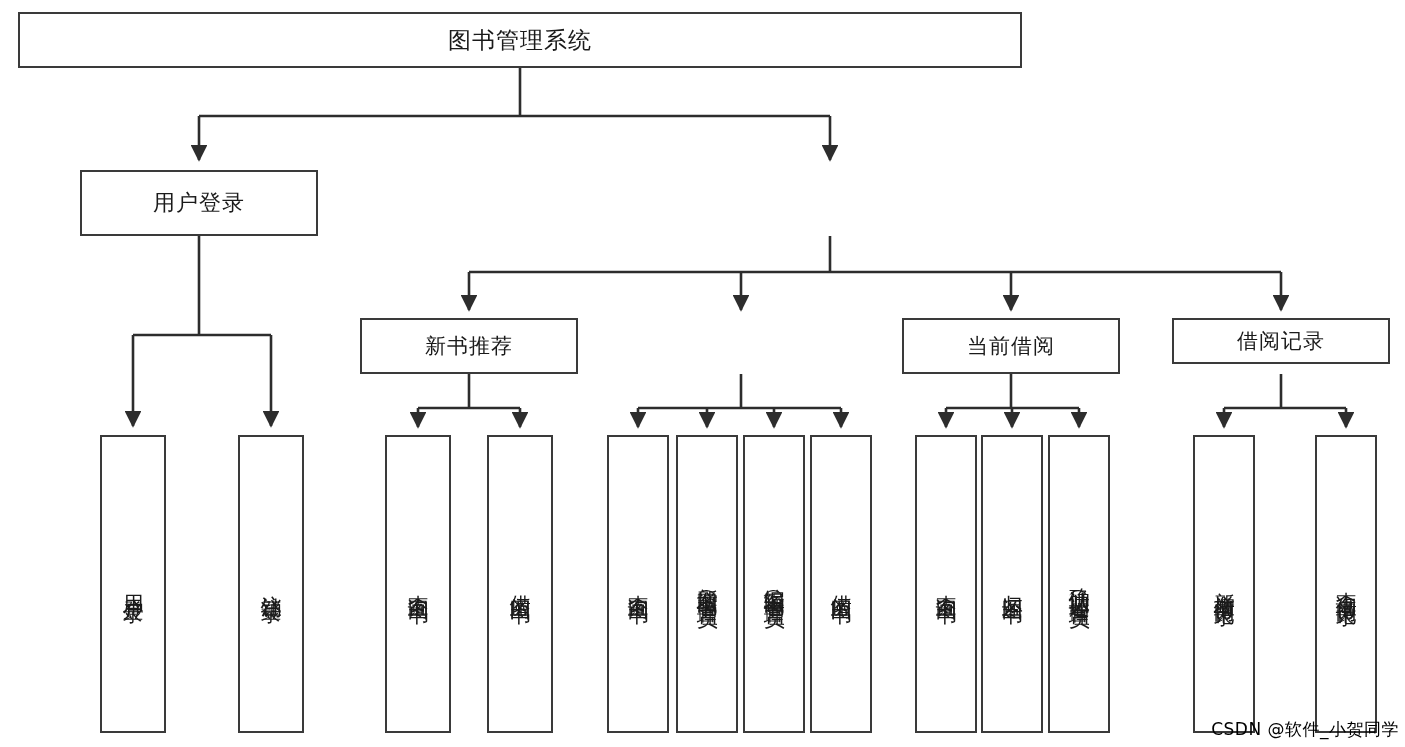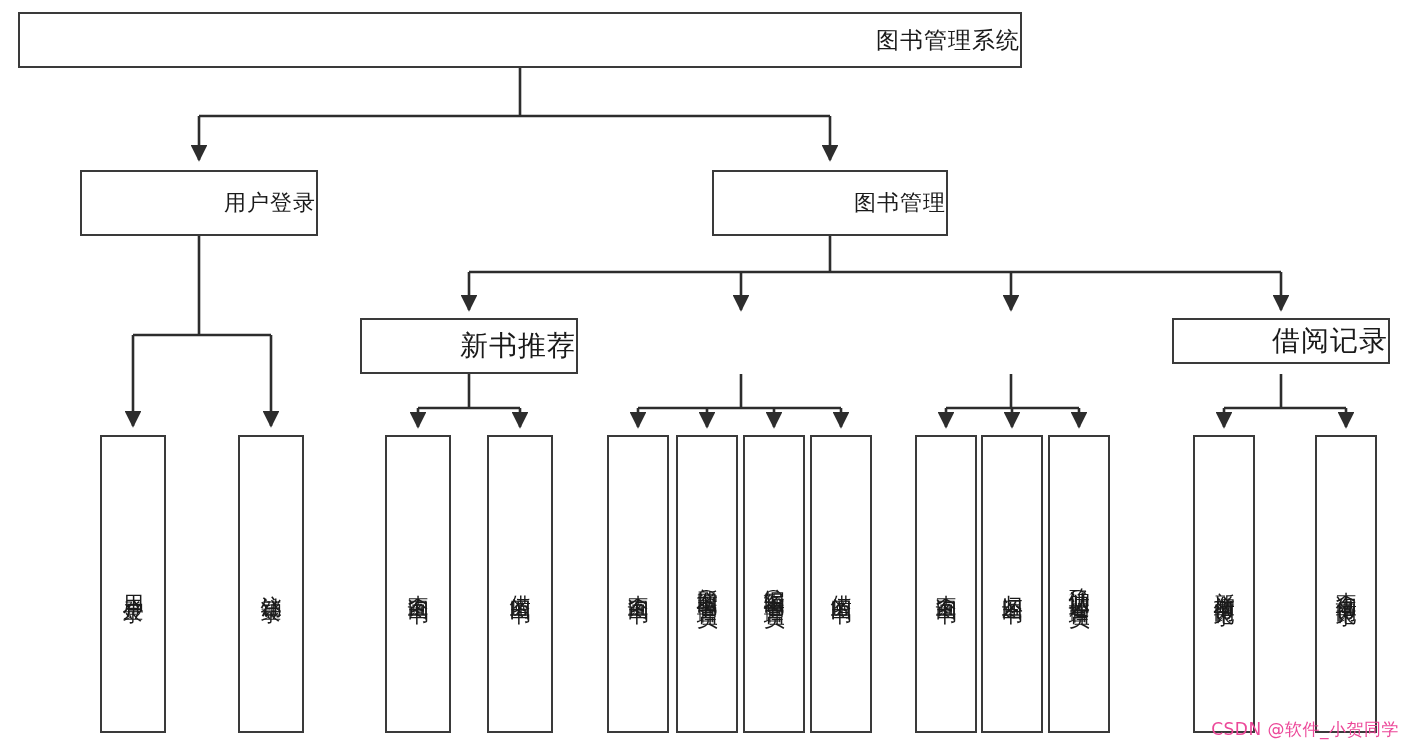--- a/index.html
+++ b/index.html
@@ -25,31 +25,31 @@
     height: 747px;
     pointer-events: none;
   }
   .node {
     position: absolute;
     box-sizing: border-box;
     border: 2px solid #3a3a3a;
     background: #ffffff;
     display: flex;
     align-items: center;
-    justify-content: flex-end;
+    justify-content: center;
     color: #1a1a1a;
   }
   .node.level-root {
     font-size: 23px;
   }
   .node.level-2 {
     font-size: 22px;
   }
   .node.level-3 {
-    font-size: 28px;
+    font-size: 21px;
   }
   .node.leaf {
     font-size: 21px;
     align-items: center;
     justify-content: center;
     padding: 6px 2px;
   }
   .vlabel {
     writing-mode: vertical-rl;
     text-orientation: upright;
@@ -60,21 +60,21 @@
   }
   .hlabel {
     white-space: nowrap;
     letter-spacing: 1px;
   }
   .watermark {
     position: absolute;
     right: 6px;
     bottom: 6px;
     font-size: 17px;
-    color: #ec4899;
+    color: #000000;
     letter-spacing: 0.5px;
     white-space: nowrap;
   }
 </style>
 </head>
 <body>
 
 <div id="canvas">
 
   <svg class="wires" viewBox="0 0 1405 747">
@@ -127,26 +127,26 @@
     </g>
   </svg>
 
   <div class="node level-root" style="left:18px; top:12px; width:1004px; height:56px;">
     <span class="hlabel">图书管理系统</span>
   </div>
 
   <div class="node level-2" style="left:80px; top:170px; width:238px; height:66px;">
     <span class="hlabel">用户登录</span>
   </div>
-  <div class="node level-2" style="left:712px; top:170px; width:236px; height:66px;">
-    <span class="hlabel">图书管理</span>
-  </div>
 
   <div class="node level-3" style="left:360px; top:318px; width:218px; height:56px;">
     <span class="hlabel">新书推荐</span>
+  </div>
+  <div class="node level-3" style="left:902px; top:318px; width:218px; height:56px;">
+    <span class="hlabel">当前借阅</span>
   </div>
   <div class="node level-3" style="left:1172px; top:318px; width:218px; height:46px;">
     <span class="hlabel">借阅记录</span>
   </div>
 
   <div class="node leaf" style="left:100px; top:435px; width:66px; height:298px;">
     <span class="vlabel">用户登录</span>
   </div>
   <div class="node leaf" style="left:238px; top:435px; width:66px; height:298px;">
     <span class="vlabel">注销登录</span>

